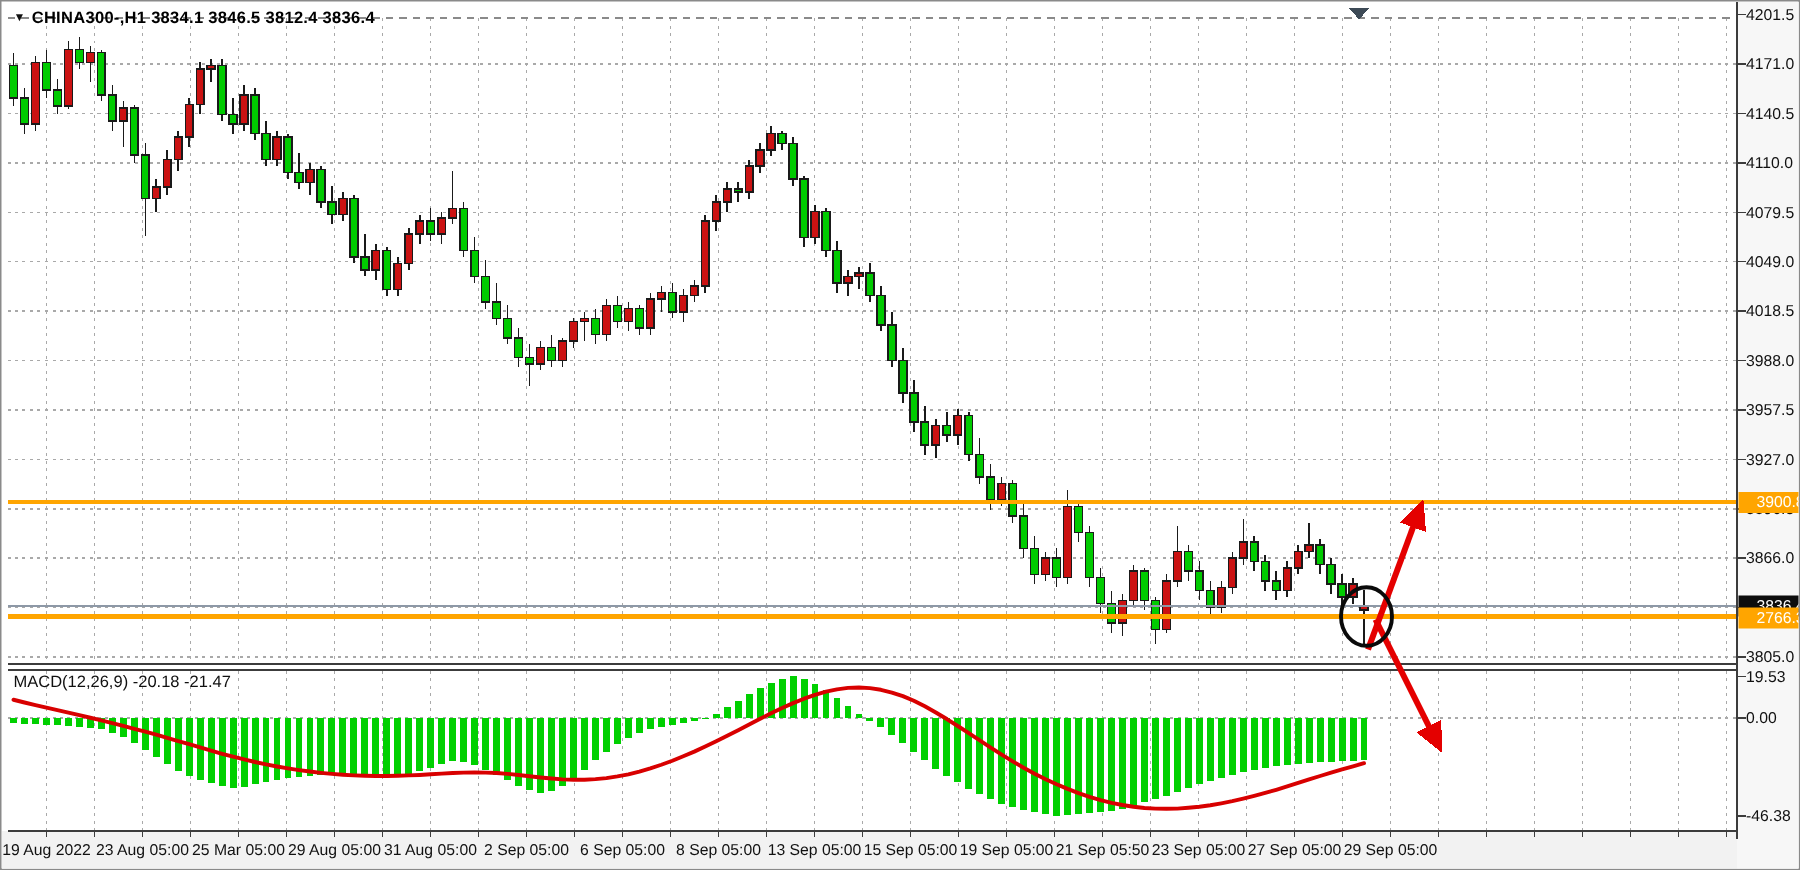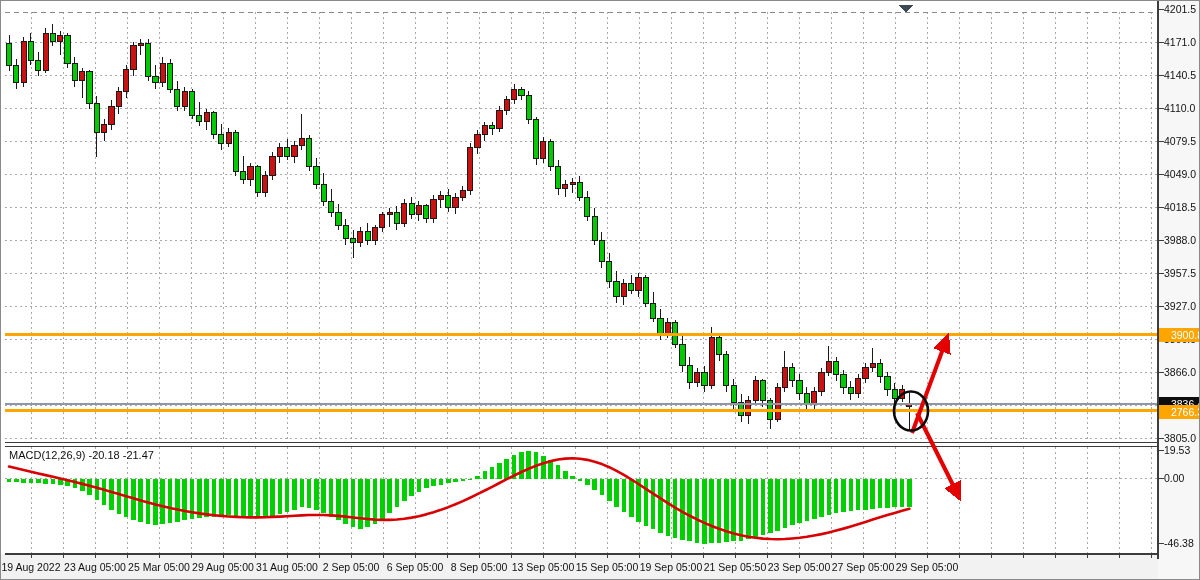--- a/index.html
+++ b/index.html
@@ -587,20 +587,23 @@
       <line x1="926" y1="553" x2="926" y2="557" stroke="#3c3c3c" stroke-width="1"></line>
       <line x1="958" y1="553" x2="958" y2="557" stroke="#3c3c3c" stroke-width="1"></line>
       <line x1="990" y1="553" x2="990" y2="557" stroke="#3c3c3c" stroke-width="1"></line>
       <line x1="1022" y1="553" x2="1022" y2="557" stroke="#3c3c3c" stroke-width="1"></line>
       <line x1="1054" y1="553" x2="1054" y2="557" stroke="#3c3c3c" stroke-width="1"></line>
       <line x1="1086" y1="553" x2="1086" y2="557" stroke="#3c3c3c" stroke-width="1"></line>
       <line x1="1118" y1="553" x2="1118" y2="557" stroke="#3c3c3c" stroke-width="1"></line>
       <line x1="1150" y1="553" x2="1150" y2="557" stroke="#3c3c3c" stroke-width="1"></line>
     </svg>
 
+  <div class="chart-title">
+    <span class="dd">▼</span><span>CHINA300-,H1</span>&nbsp;<span>3834.1 3846.5 3812.4 3836.4</span>
+  </div>
 
   <div class="macd-title">MACD(12,26,9) -20.18 -21.47</div>
 
   <div class="price-flag flag-black" id="bid-flag" style="top: 396.088px;">3836.4</div>
   <div class="price-flag flag-orange" id="level-flag-0" style="top: 326.536px;">3900.8</div>
   <div class="price-flag flag-orange" id="level-flag-1" style="top: 403.892px;">2766.3</div>
 
   <div id="date-axis"></div>
 <span class="date-label" style="left: 30px;">19 Aug 2022</span>
     <span class="date-label" style="left: 94px;">23 Aug 05:00</span>

